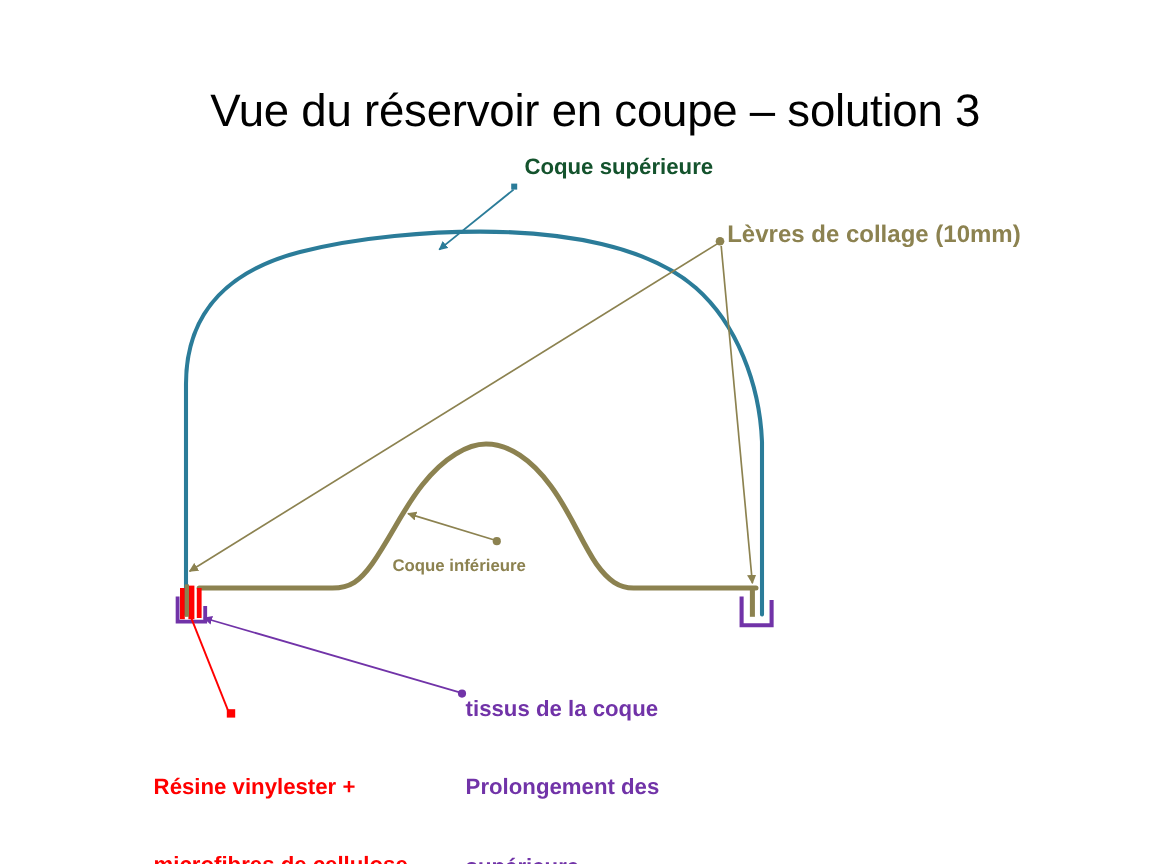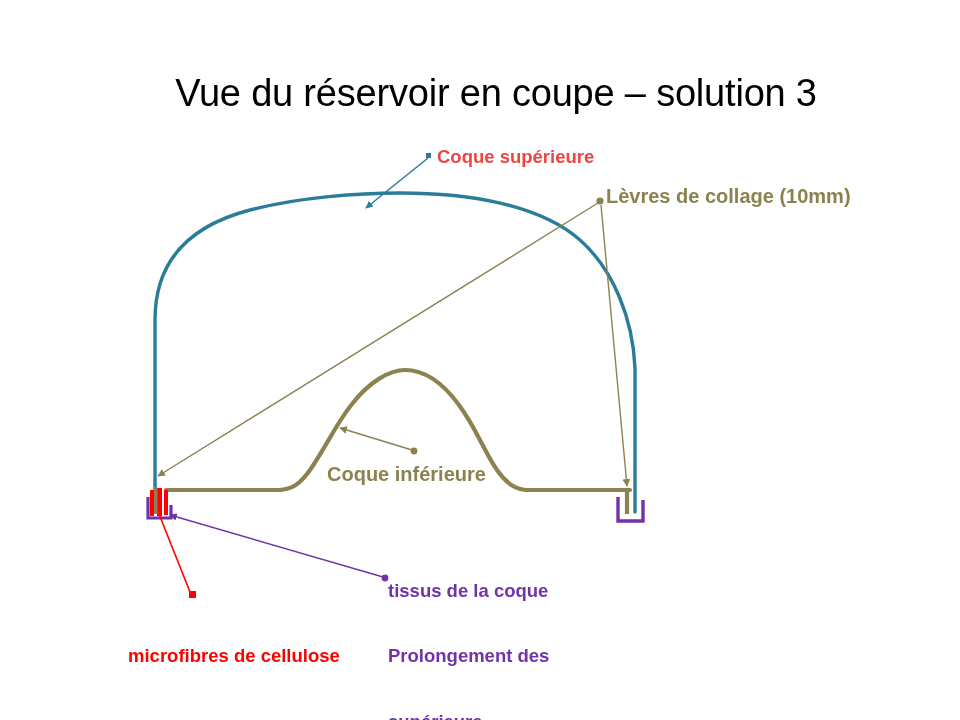--- a/index.html
+++ b/index.html
@@ -40,34 +40,34 @@
   }
   .lbl {
     position: absolute;
     font-family: "Liberation Sans", sans-serif;
     font-weight: bold;
     line-height: 1.18;
     white-space: pre;
   }
   #lbl-coque-sup {
     left: 437px;
-    top: 146px;
+    top: 128px;
     font-size: 18.5px;
-    color: #ef4444;
+    color: #14532d;
   }
   #lbl-levres {
     left: 606px;
     top: 185px;
     font-size: 20px;
     color: #8C8250;
   }
   #lbl-coque-inf {
     left: 327px;
     top: 463px;
-    font-size: 20px;
+    font-size: 14px;
     color: #8C8250;
   }
   #lbl-prolongement {
     left: 388px;
     top: 536px;
     font-size: 18.5px;
     color: #7133A8;
   }
   #lbl-resine {
     left: 128px;
@@ -174,16 +174,17 @@
 
   <div class="lbl" id="lbl-coque-inf">Coque inférieure</div>
 
   <div class="lbl" id="lbl-prolongement">
     <div>tissus de la coque</div>
     <div>Prolongement des</div>
     <div>supérieure</div>
   </div>
 
   <div class="lbl" id="lbl-resine">
+    <div>Résine vinylester +</div>
     <div>microfibres de cellulose</div>
   </div>
 
 </div>
 
 </body></html>

